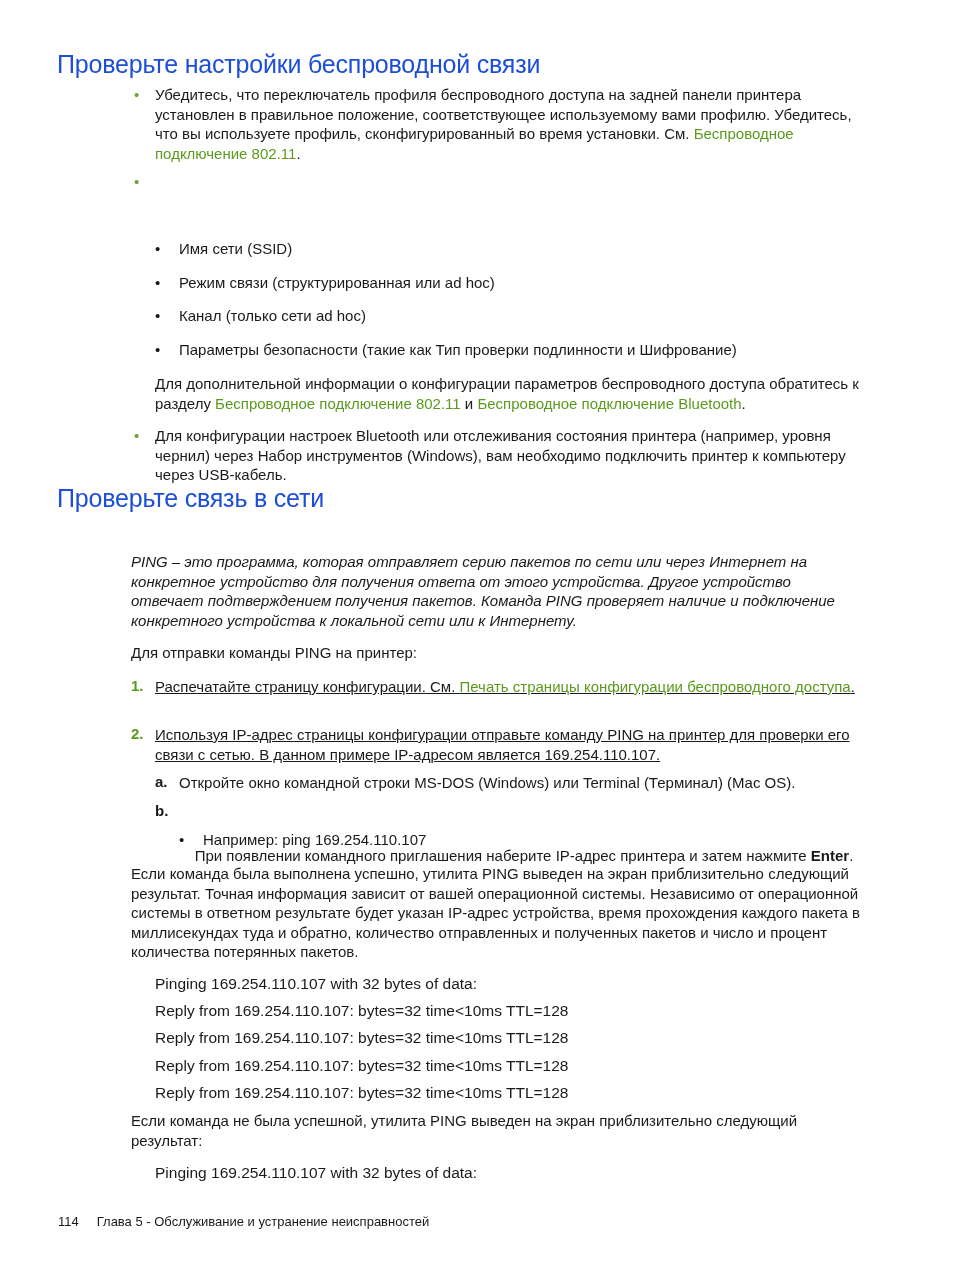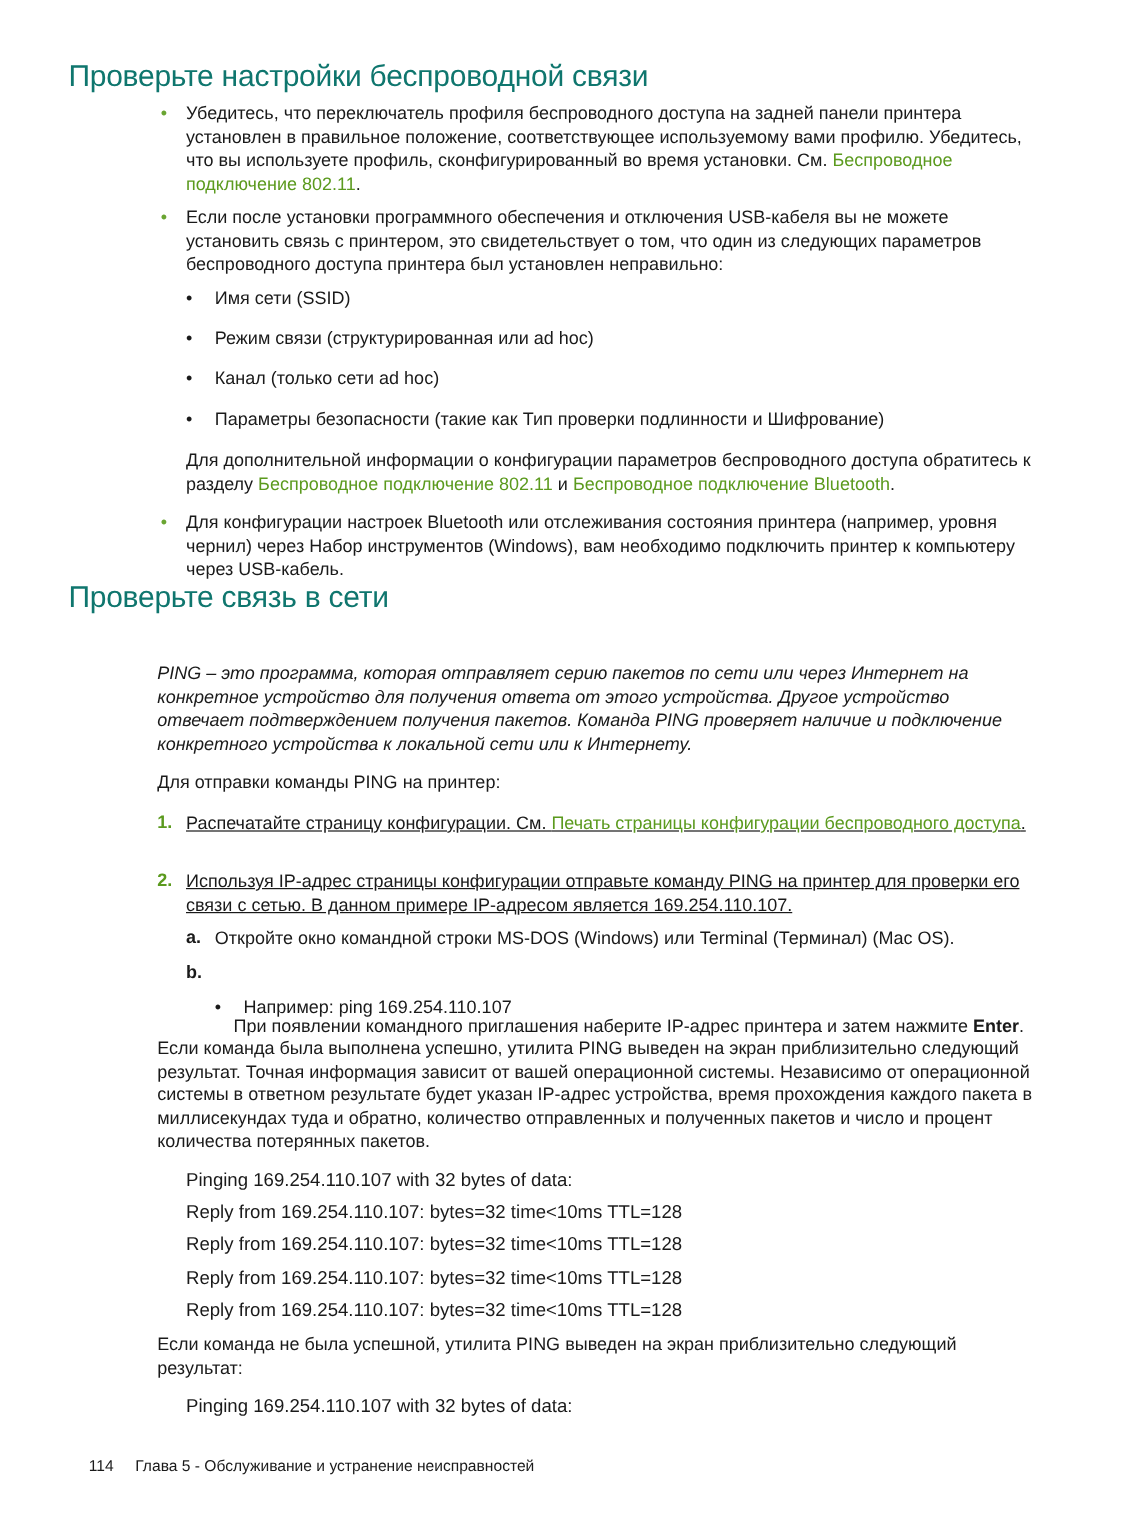--- a/index.html
+++ b/index.html
@@ -2,57 +2,56 @@
 <html><head>
 <meta charset="utf-8">
 <style>
   html, body { margin:0; padding:0; background:#ffffff; }
   body {
     width:954px; height:1270px; position:relative; overflow:hidden;
     font-family: "Liberation Sans", "DejaVu Sans", sans-serif;
     color:#1a1a1a; font-size:15px;
   }
   .h1 {
-    position:absolute; left:57px; font-size:25px; color:#0f766e;
+    position:absolute; left:57px; font-size:25px; color:#1d4ed8;
     font-weight:normal; margin:0; letter-spacing:-0.2px;
   }
   .block { position:absolute; left:131px; width:730px; line-height:19.5px; }
   .bullet-item { position:relative; padding-left:24px; }
   .gbullet {
     position:absolute; left:3px; top:0; color:#6aa532; font-size:15px;
   }
   .bbullet { position:absolute; left:0; top:0; color:#1a1a1a; }
   .sub { position:absolute; left:155px; line-height:19.5px; }
   .sub .txt { padding-left:24px; }
   a, .lnk { color:#5b9a1e; text-decoration:none; }
   .num { position:absolute; left:131px; color:#5b9a1e; font-weight:bold; }
   .numtxt { position:absolute; left:155px; width:705px; line-height:19.5px;text-decoration:underline; }
   .alpha { position:absolute; left:155px; font-weight:bold; color:#1a1a1a; }
   .alphatxt { position:absolute; left:179px; width:690px; line-height:19.5px; }
   .code { position:absolute; left:155px; font-size:15.5px; }
   .footer { position:absolute; left:58px; top:1214px; font-size:13px; }
-  .footer .pg { margin-right:18px;margin-left:16px; }
+  .footer .pg { margin-right:18px; }
   b { font-weight:bold; }
 </style>
 </head>
 <body>
 
 <h1 class="h1" style="top:50px;">Проверьте настройки беспроводной связи</h1>
 
 <div class="block" style="top:85px;">
   <div class="bullet-item">
     <span class="gbullet">•</span>
     <span>Убедитесь, что переключатель профиля беспроводного доступа на задней панели принтера установлен в правильное положение, соответствующее используемому вами профилю. Убедитесь, что вы используете профиль, сконфигурированный во время установки. См. </span><a>Беспроводное подключение 802.11</a><span>.</span>
   </div>
 </div>
 
 <div class="block" style="top:172px;">
   <div class="bullet-item">
     <span class="gbullet">•</span>
-    <span>Если после установки программного обеспечения и отключения USB-кабеля вы не можете установить связь с принтером, это свидетельствует о том, что один из следующих параметров беспроводного доступа принтера был установлен неправильно:</span>
   </div>
 </div>
 
 <div class="sub" style="top:239px;">
   <span class="bbullet">•</span>
   <span class="txt">Имя сети (SSID)</span>
 </div>
 <div class="sub" style="top:273px;">
   <span class="bbullet">•</span>
   <span class="txt">Режим связи (структурированная или ad hoc)</span>

